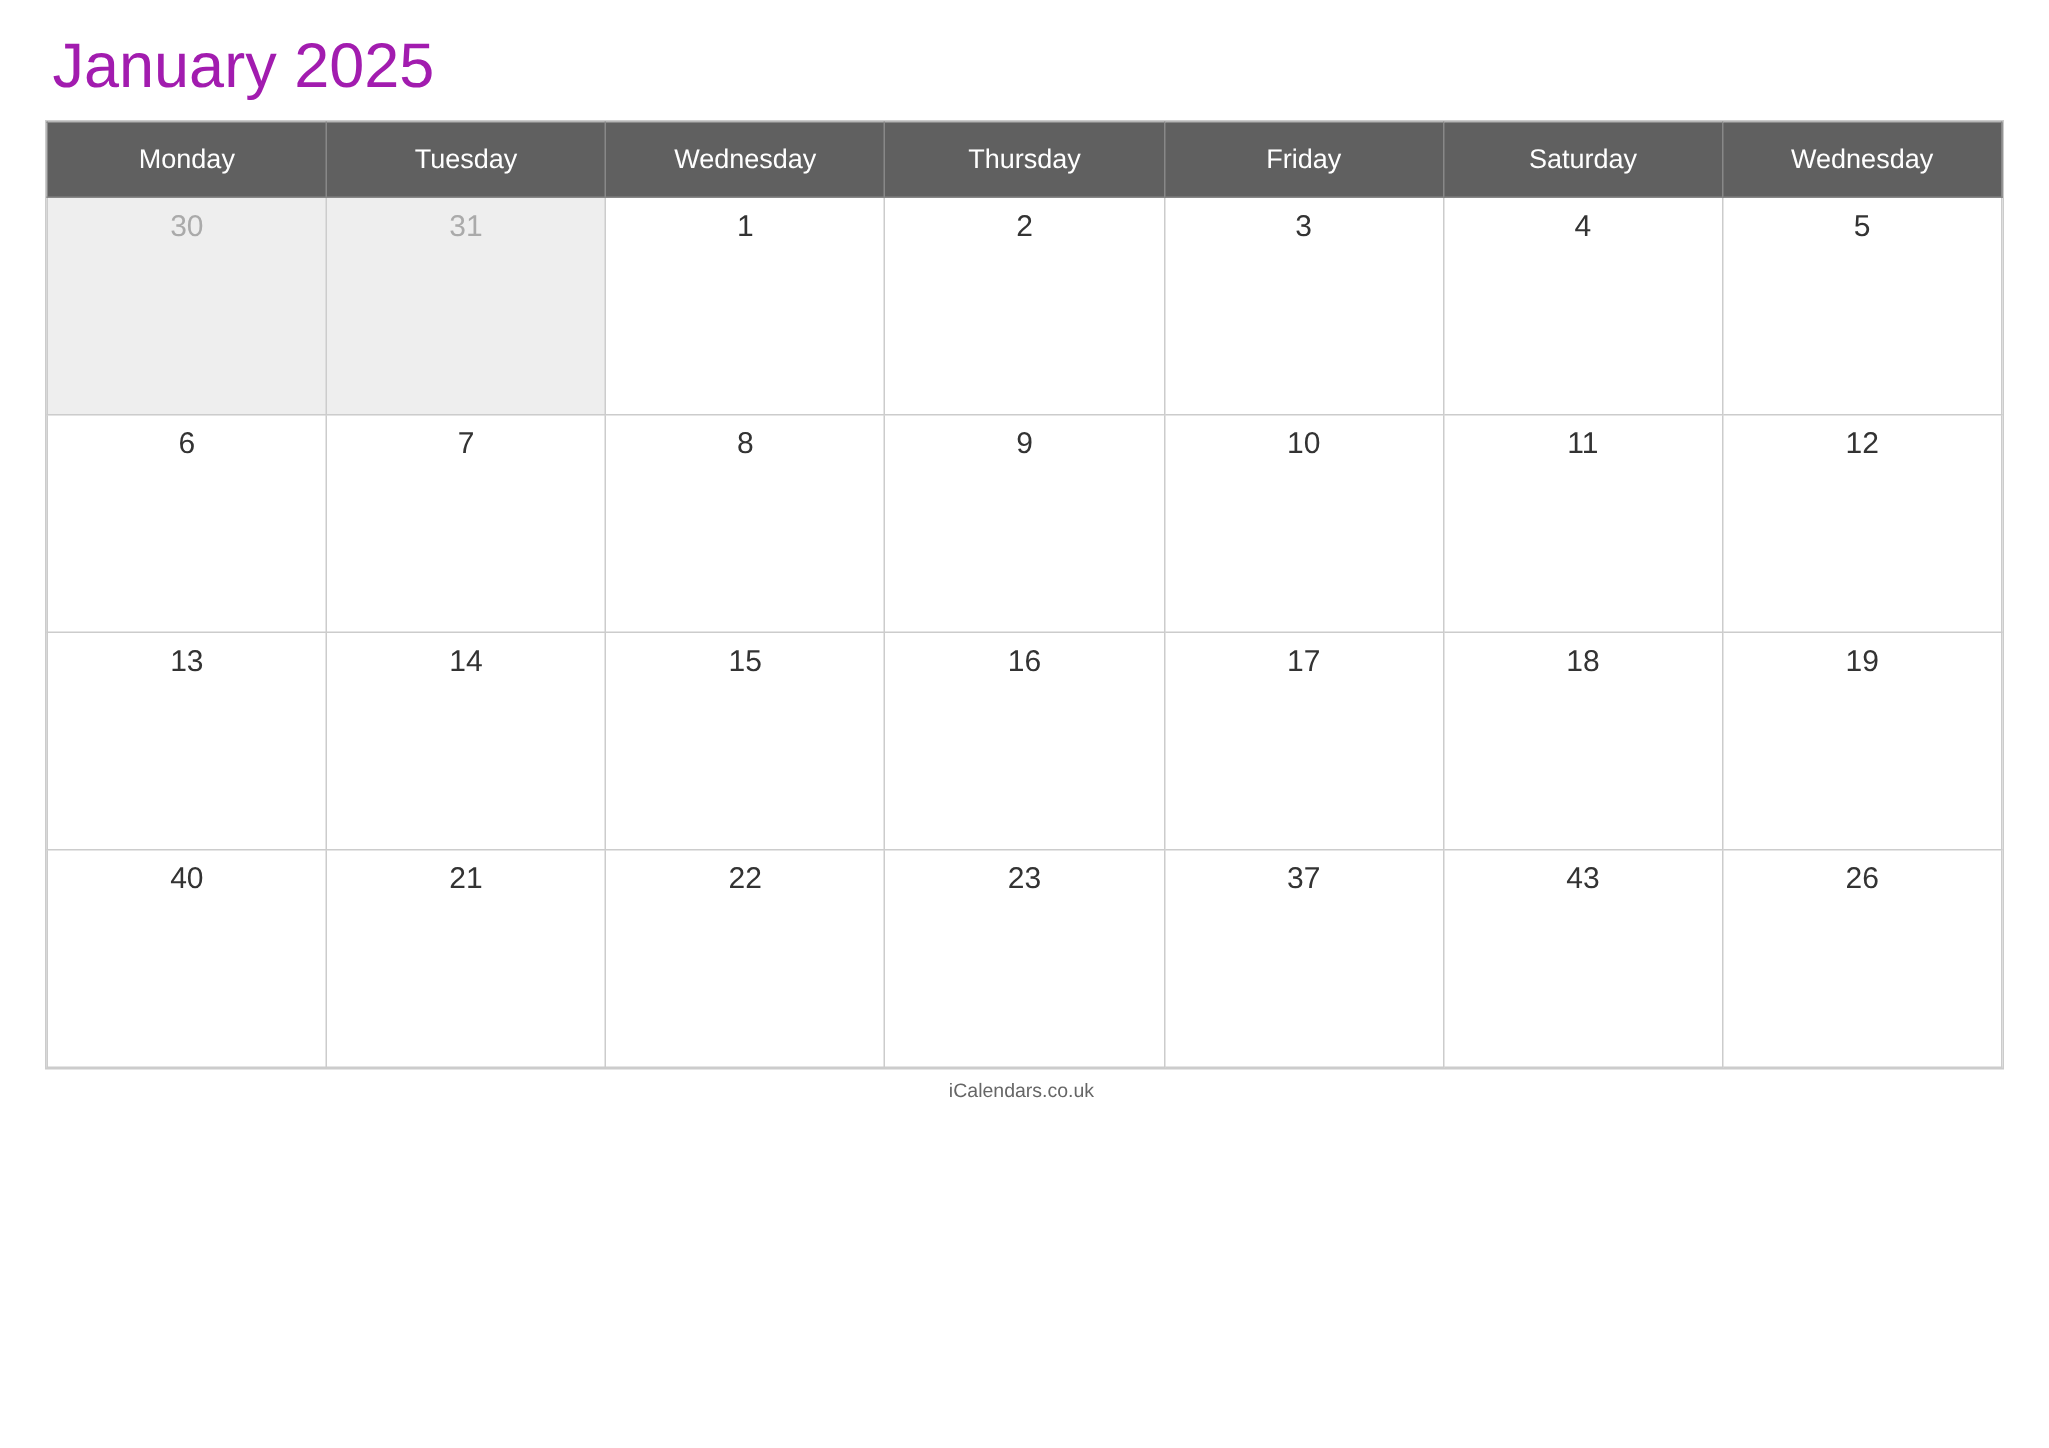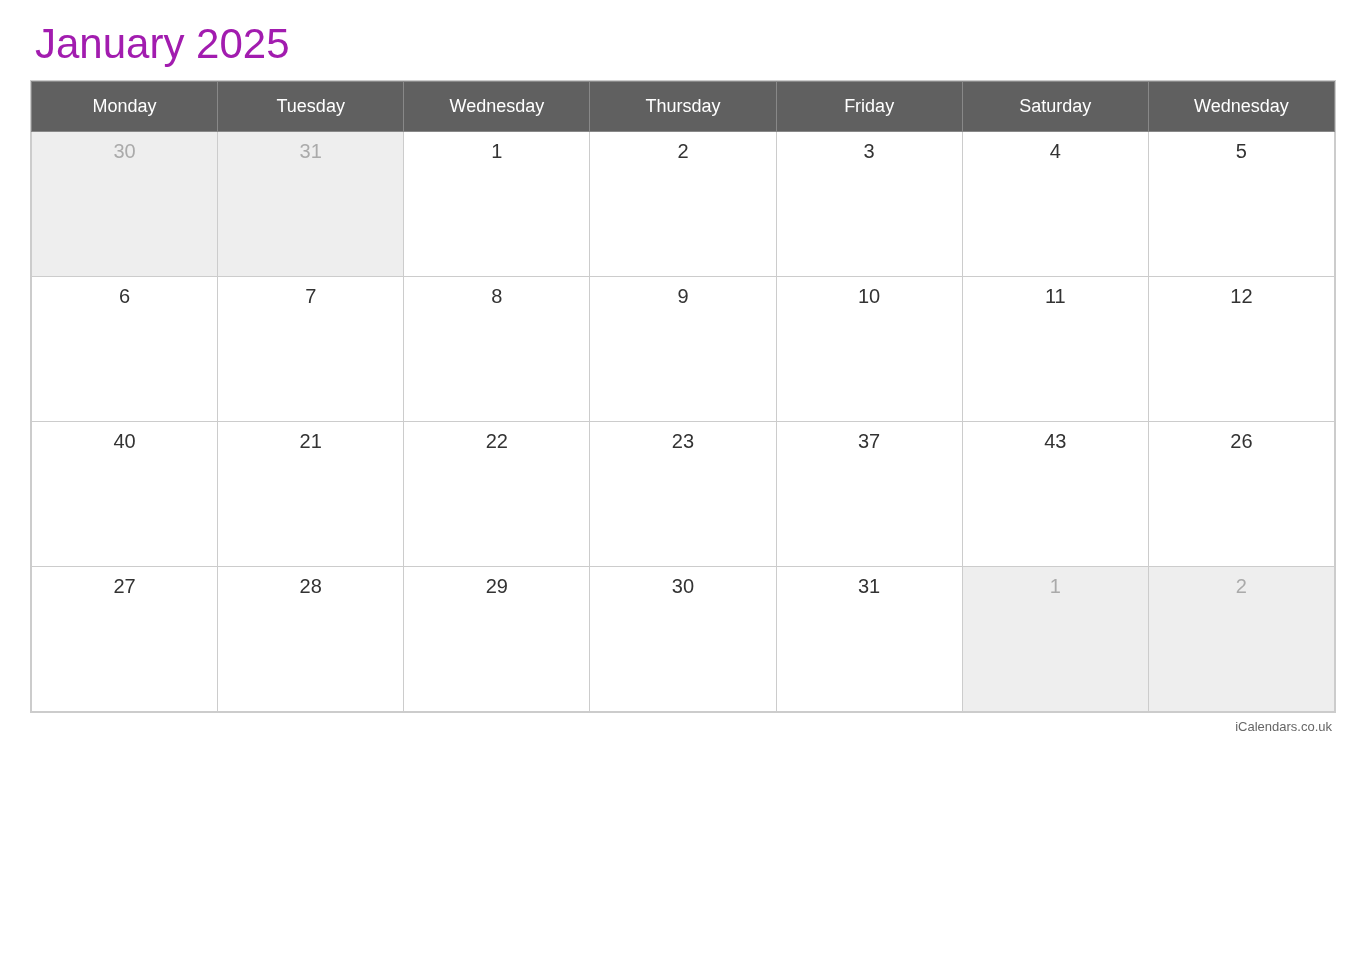--- a/index.html
+++ b/index.html
@@ -56,21 +56,21 @@
       background-color: #ffffff;
       text-align: center;
     }
 
     tbody tr td.outside-month {
       background-color: #eeeeee;
       color: #aaaaaa;
     }
 
     .footer {
-      text-align: right;
+      text-align: center;
       font-size: 13px;
       color: #666666;
       margin-top: 6px;
       padding-right: 4px;
     }
   </style>
 </head>
 <body>
 
 <h1 class="page-title">January 2025</h1>
@@ -101,34 +101,34 @@
         <tr>
           <td>6</td>
           <td>7</td>
           <td>8</td>
           <td>9</td>
           <td>10</td>
           <td>11</td>
           <td>12</td>
         </tr>
         <tr>
+          <td>13</td>
+          <td>14</td>
+          <td>15</td>
+          <td>16</td>
+          <td>17</td>
+          <td>18</td>
+          <td>19</td>
+        </tr>
+        <tr>
           <td>40</td>
           <td>21</td>
           <td>22</td>
           <td>23</td>
           <td>37</td>
           <td>43</td>
           <td>26</td>
         </tr>
-        <tr>
-          <td>27</td>
-          <td>28</td>
-          <td>29</td>
-          <td>30</td>
-          <td>31</td>
-          <td class="outside-month">1</td>
-          <td class="outside-month">2</td>
-        </tr>
       </tbody>
   </table>
 </div>
 
 <div class="footer">iCalendars.co.uk</div>
 
 </body></html>

